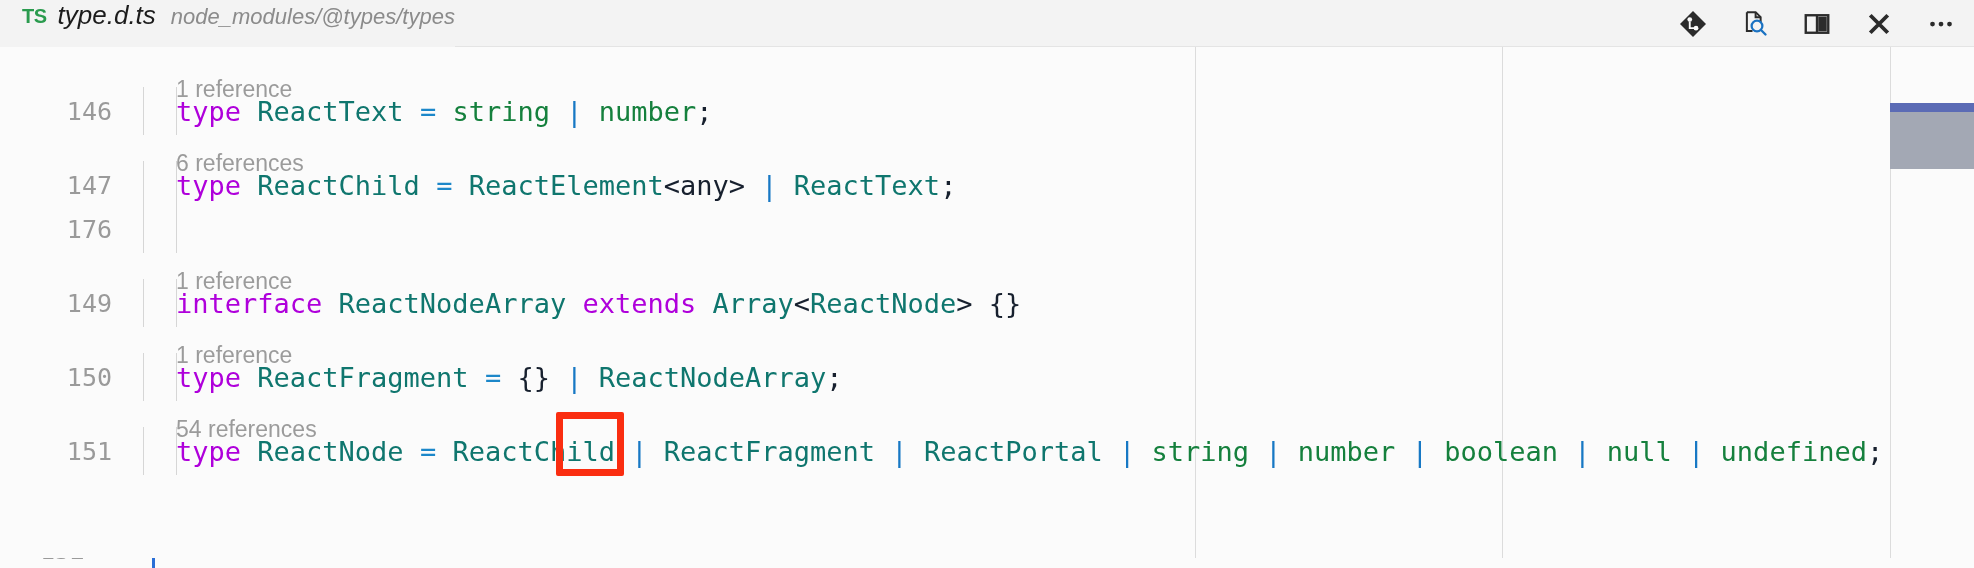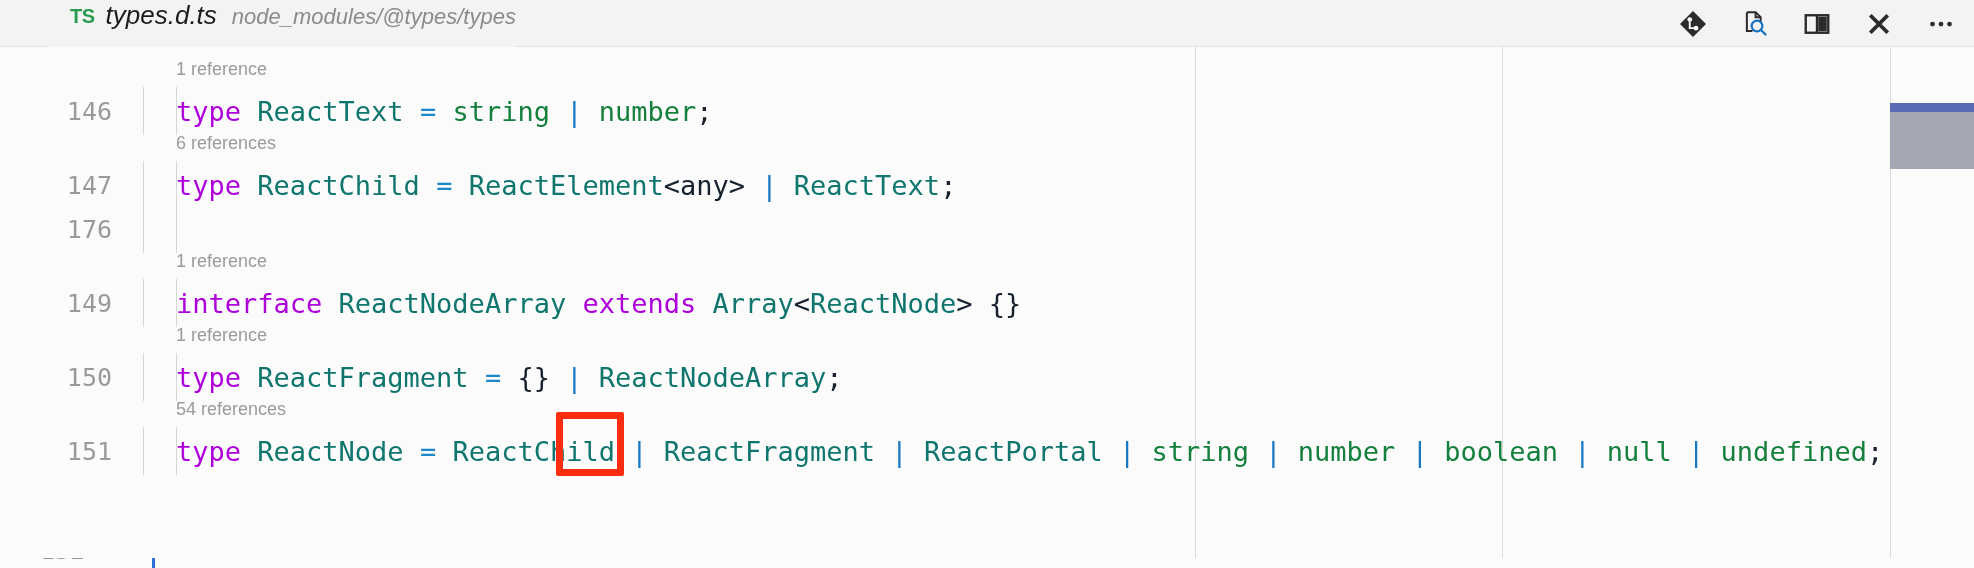--- a/index.html
+++ b/index.html
@@ -29,21 +29,20 @@
     display: flex;
     align-items: center;
   }
   .tab {
     display: flex;
     align-items: baseline;
     height: 47px;
     padding-left: 22px;
     gap: 11px;
     background: #f3f3f3;
-    margin-left: 48px;
   }
   .tab-icon {
     font-size: 20px;
     font-weight: bold;
     color: #2a9b4e;
     font-family: "Liberation Sans", sans-serif;
     letter-spacing: -0.5px;
     position: relative;
     top: -1px;
   }
@@ -124,22 +123,23 @@
     font-family: "DejaVu Sans Mono", monospace;
     font-size: 27px;
     letter-spacing: 0px;
     color: #1b1b1b;
   }
   .codelens {
     position: absolute;
     left: 176px;
     color: #9b9b9b;
     font-family: "Liberation Sans", sans-serif;
-    font-size: 18px;
+    font-size: 23px;
     white-space: pre;
+    margin-top: 17px;
   }
 
   
   .iguide {
     position: absolute;
     width: 1px;
     background: #d6d6d6;
   }
 
   
@@ -215,21 +215,21 @@
 </style>
 </head>
 <body>
 
 <div id="app">
 
   <div class="titlebar">
 
     <div class="tab">
       <span class="tab-icon">TS</span>
-      <span class="tab-label">types.d.ts</span>
+      <span class="tab-label">type.d.ts</span>
       <span class="tab-path">node_modules/@types/types</span>
     </div>
 
     <div class="titlebar-actions">
 
       <button class="tb-btn" title="Source Control">
         <svg width="30" height="30" viewBox="0 0 24 24" aria-hidden="true">
           <path d="M12 1.6 L22.4 12 L12 22.4 L1.6 12 Z" fill="#2b2b2b"></path>
           <circle cx="9.4" cy="8.4" r="1.9" fill="#fbfbfb"></circle>
           <circle cx="14.4" cy="15.3" r="1.9" fill="#fbfbfb"></circle>

